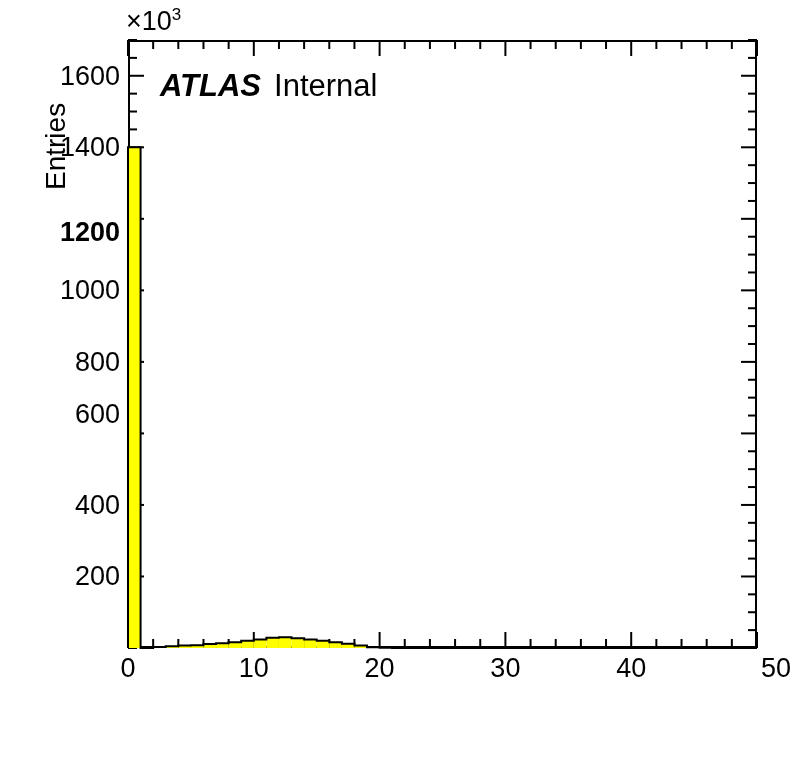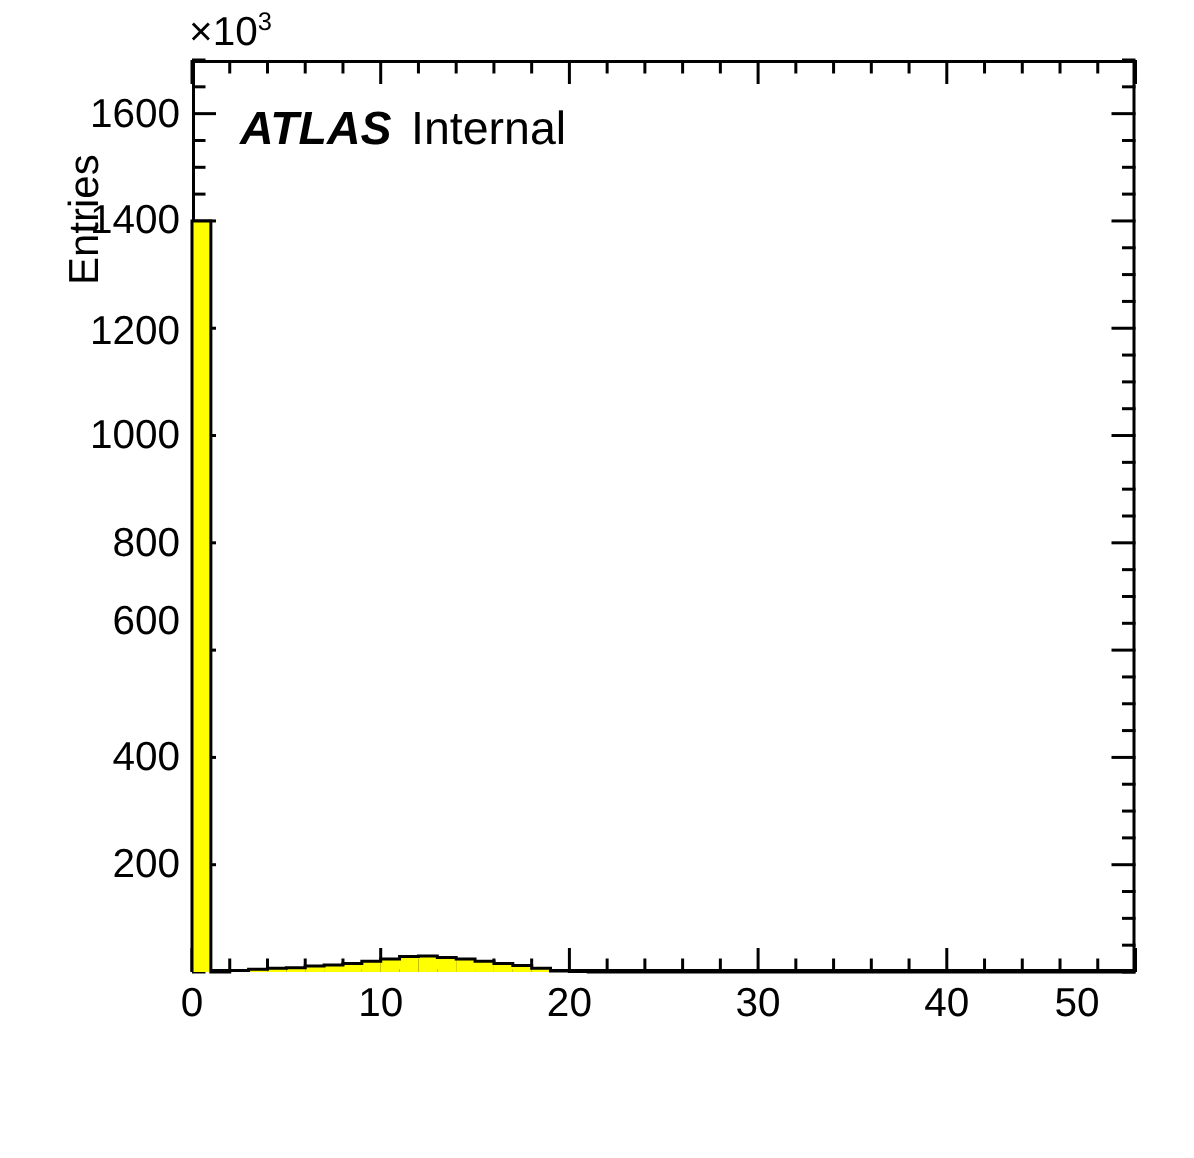--- a/index.html
+++ b/index.html
@@ -204,29 +204,29 @@
         <path d="M 128 648 L 128 147.29411764705884 L 140.58 147.29411764705884 L 140.58 648 L 153.16 648 L 153.16 646.9270588235294 L 165.74 646.9270588235294 L 165.74 646.2117647058824 L 178.32 646.2117647058824 L 178.32 645.4964705882353 L 190.9 645.4964705882353 L 190.9 645.1388235294118 L 203.48000000000002 645.1388235294118 L 203.48000000000002 644.0658823529412 L 216.06 644.0658823529412 L 216.06 643.3505882352941 L 228.64 643.3505882352941 L 228.64 642.2776470588235 L 241.22 642.2776470588235 L 241.22 640.8470588235294 L 253.8 640.8470588235294 L 253.8 639.4164705882353 L 266.38 639.4164705882353 L 266.38 637.6282352941176 L 278.96000000000004 637.6282352941176 L 278.96000000000004 637.2705882352941 L 291.53999999999996 637.2705882352941 L 291.53999999999996 638.3435294117647 L 304.12 638.3435294117647 L 304.12 639.4164705882353 L 316.7 639.4164705882353 L 316.7 640.8470588235294 L 329.28 640.8470588235294 L 329.28 642.2776470588235 L 341.86 642.2776470588235 L 341.86 643.7082352941177 L 354.44 643.7082352941177 L 354.44 645.4964705882353 L 367.02 645.4964705882353 L 367.02 647.2847058823529 L 379.6 647.2847058823529 L 379.6 647.6423529411765 L 392.18 647.6423529411765 L 392.18 648 L 404.76 648 L 404.76 648 L 417.34000000000003 648 L 417.34000000000003 648 L 429.92 648 L 429.92 648 L 442.5 648 L 442.5 648 L 455.08 648 L 455.08 648 L 467.66 648 L 467.66 648 L 480.24 648 L 480.24 648 L 492.82 648 L 492.82 648 L 505.4 648 L 505.4 648 L 517.98 648 L 517.98 648 L 530.56 648 L 530.56 648 L 543.1400000000001 648 L 543.1400000000001 648 L 555.72 648 L 555.72 648 L 568.3 648 L 568.3 648 L 580.88 648 L 580.88 648 L 593.46 648 L 593.46 648 L 606.04 648 L 606.04 648 L 618.62 648 L 618.62 648 L 631.2 648 L 631.2 648 L 643.78 648 L 643.78 648 L 656.36 648 L 656.36 648 L 668.9399999999999 648 L 668.9399999999999 648 L 681.52 648 L 681.52 648 L 694.1 648 L 694.1 648 L 706.6800000000001 648 L 706.6800000000001 648 L 719.26 648 L 719.26 648 L 731.84 648 L 731.84 648 L 744.42 648 L 744.42 648 L 757 648 L 757 648" fill="none" stroke="#000000" stroke-width="2" stroke-linejoin="miter"></path>
       </g>
   </svg>
 
   <div id="ylabels">
       <div class="ylab" style="top: 576.471px;">200</div>
       <div class="ylab" style="top: 504.941px; margin-left: 26px;">400</div>
       <div class="ylab" style="top: 414px;">600</div>
       <div class="ylab" style="top: 361.882px;">800</div>
       <div class="ylab" style="top: 290.353px;">1000</div>
-      <div class="ylab" style="top: 221px;">1200</div>
+      <div class="ylab" style="top: 232px; font-weight: bold;">1200</div>
       <div class="ylab" style="top: 147.294px;">1400</div>
       <div class="ylab" style="top: 75.7647px;">1600</div>
     </div>
   <div id="xlabels">
       <div class="xlab" style="left: 128px;">0</div>
       <div class="xlab" style="left: 253.8px;">10</div>
       <div class="xlab" style="left: 379.6px;">20</div>
       <div class="xlab" style="left: 505.4px;">30</div>
       <div class="xlab" style="left: 631.2px;">40</div>
-      <div class="xlab" style="left: 718px; text-align: center;">50</div>
+      <div class="xlab" style="left: 776px; text-align: center;">50</div>
     </div>
 
   <div id="atlas"><span class="a">ATLAS</span><span class="i">Internal</span></div>
 
 
 </div>
 
 </body></html>

